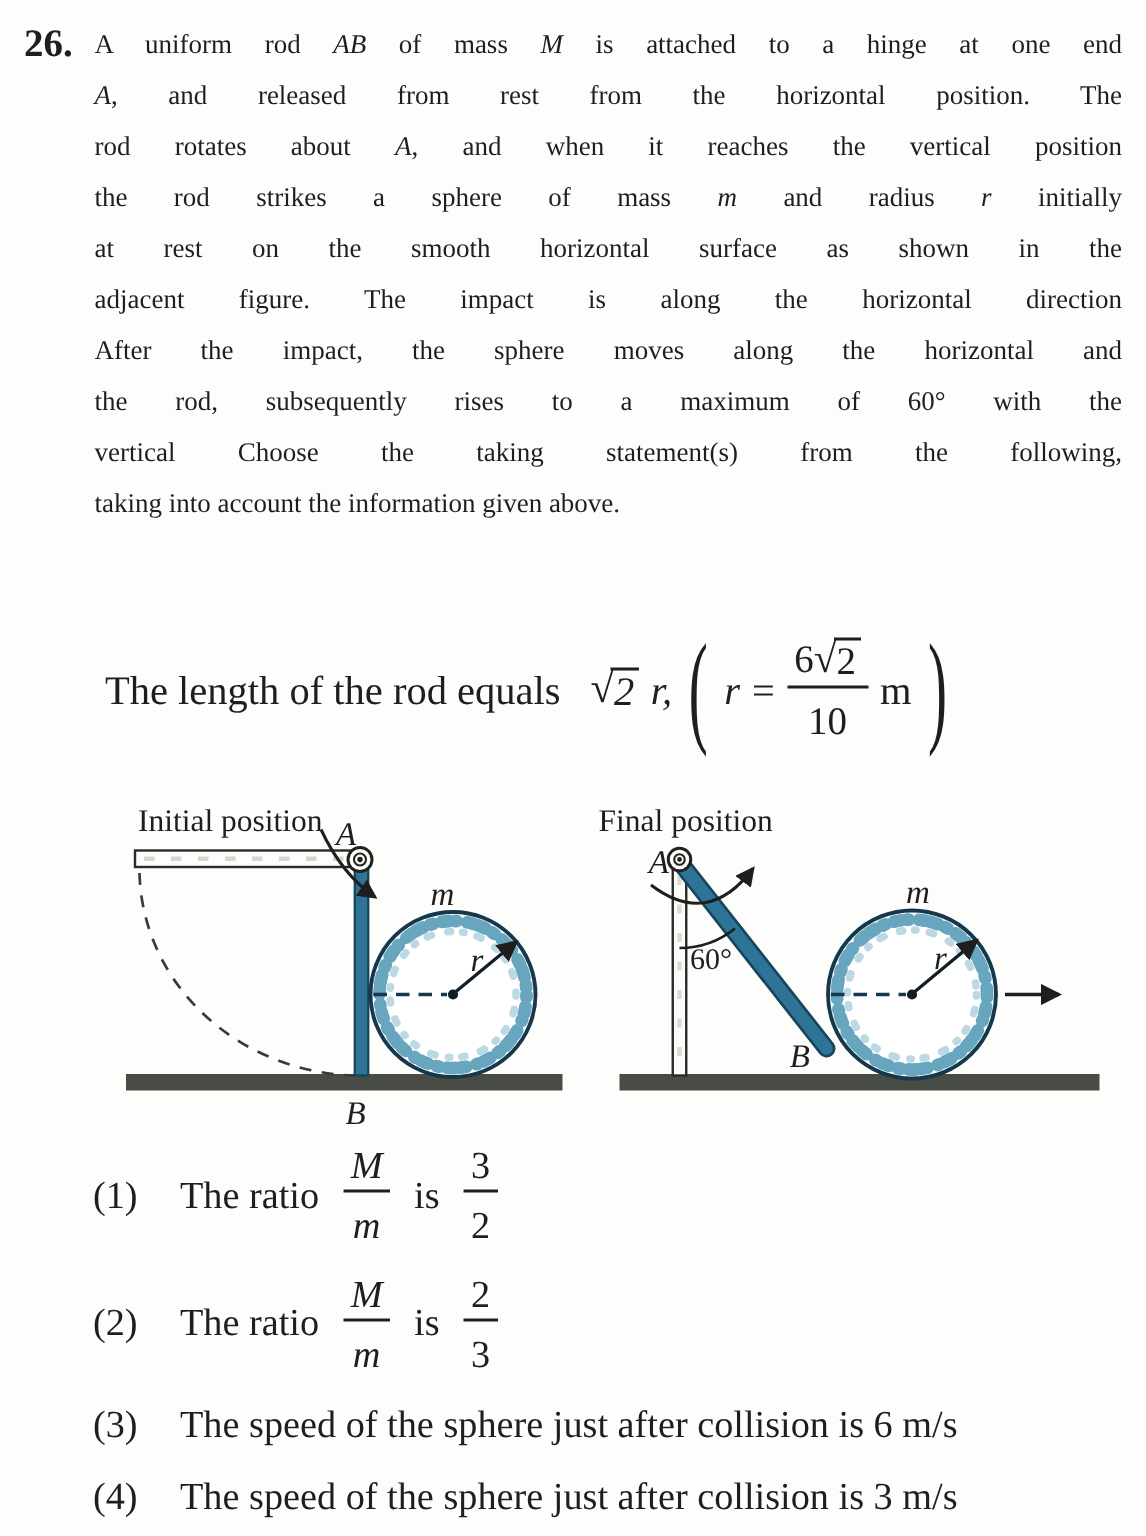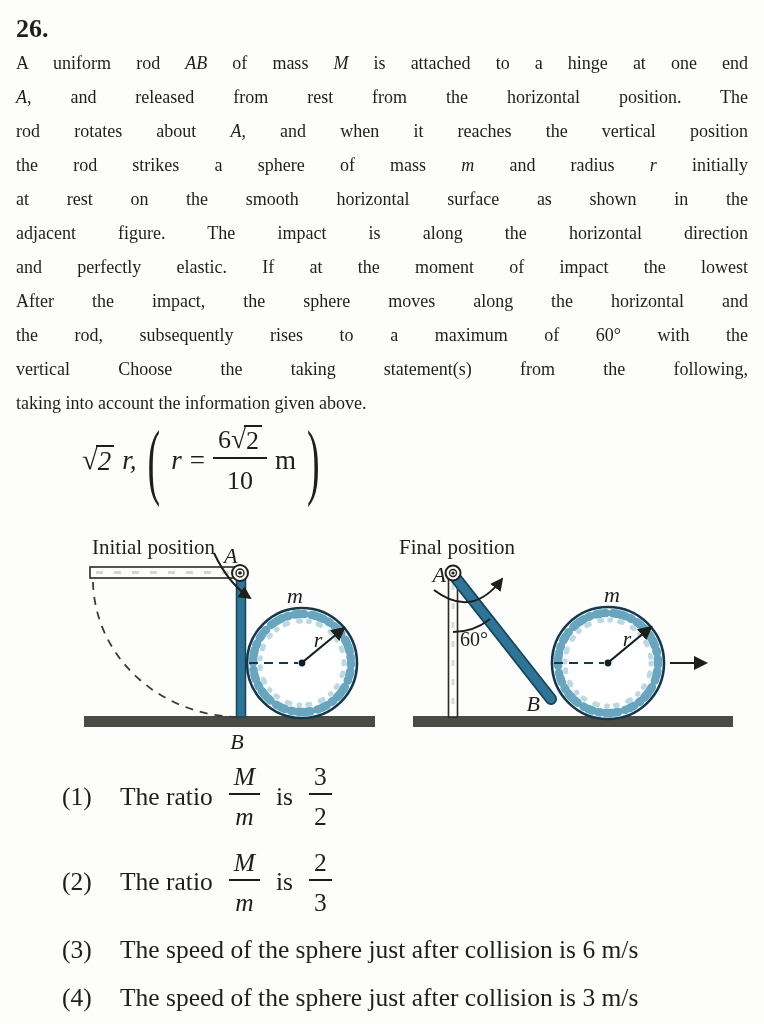--- a/index.html
+++ b/index.html
@@ -2,21 +2,21 @@
 <html><head>
 <meta charset="utf-8">
 <style>
   html,body{margin:0;padding:0;background:#ffffff;}
   #page{
     position:relative;width:764px;height:1024px;margin:0 auto;
     background:#fdfdfb;color:#1e1e1c;overflow:hidden;
     font-family:"Liberation Serif", serif;
   }
   
-  #question{position:absolute;top:12px;left:16px;width:732px;display:flex;flex-direction:column;}
+  #question{position:absolute;top:12px;left:16px;width:732px;display:flex;}
   .qnum{width:47px;font-weight:bold;font-size:26px;line-height:34px;flex:none;}
   .qbody{flex:1;min-width:0;}
   .qline{
     font-size:18px;line-height:34px;white-space:nowrap;
     text-align:justify;text-align-last:justify;
   }
   .qline.last{text-align-last:left;}
   .v{font-style:italic;}
   
   #equation{
@@ -53,29 +53,29 @@
 
   <div id="question">
     <div class="qnum">26.</div>
     <div class="qbody">
       <div class="qline"><span>A uniform rod </span><span class="v">AB</span><span> of mass </span><span class="v">M</span><span> is attached to a hinge at one end</span></div>
       <div class="qline"><span class="v">A</span><span>, and released from rest from the horizontal position. The</span></div>
       <div class="qline"><span>rod rotates about </span><span class="v">A</span><span>, and when it reaches the vertical position</span></div>
       <div class="qline"><span>the rod strikes a sphere of mass </span><span class="v">m</span><span> and radius </span><span class="v">r</span><span> initially</span></div>
       <div class="qline"><span>at rest on the smooth horizontal surface as shown in the</span></div>
       <div class="qline"><span>adjacent figure. The impact is along the horizontal direction</span></div>
-      <div class="qline"><span>and perfectly elastic. If at the moment of impact the lowest</span></div>
       <div class="qline"><span>After the impact, the sphere moves along the horizontal and</span></div>
       <div class="qline"><span>the rod, subsequently rises to a maximum of 60° with the</span></div>
       <div class="qline"><span>vertical Choose the taking statement(s) from the following,</span></div>
       <div class="qline last"><span>taking into account the information given above.</span></div>
     </div>
   </div>
 
   <div id="equation">
+    <span>The length of the rod equals</span>
     <span class="eqgap"></span>
     <span class="rad">
         <span class="rs">√</span>
         <span class="ra v">2</span>
       </span>
     <span class="v">r,</span>
     <span class="bigparen">(</span>
     <span class="v">r</span>
     <span>=</span>
     <span class="frac">

